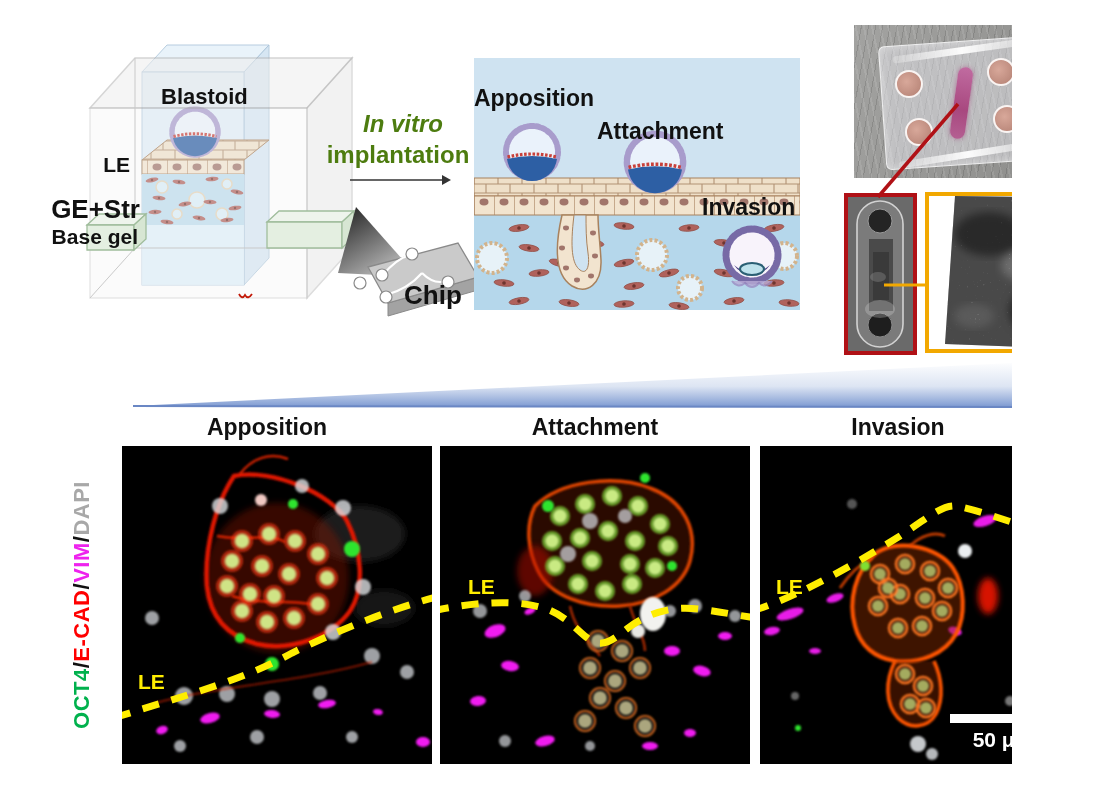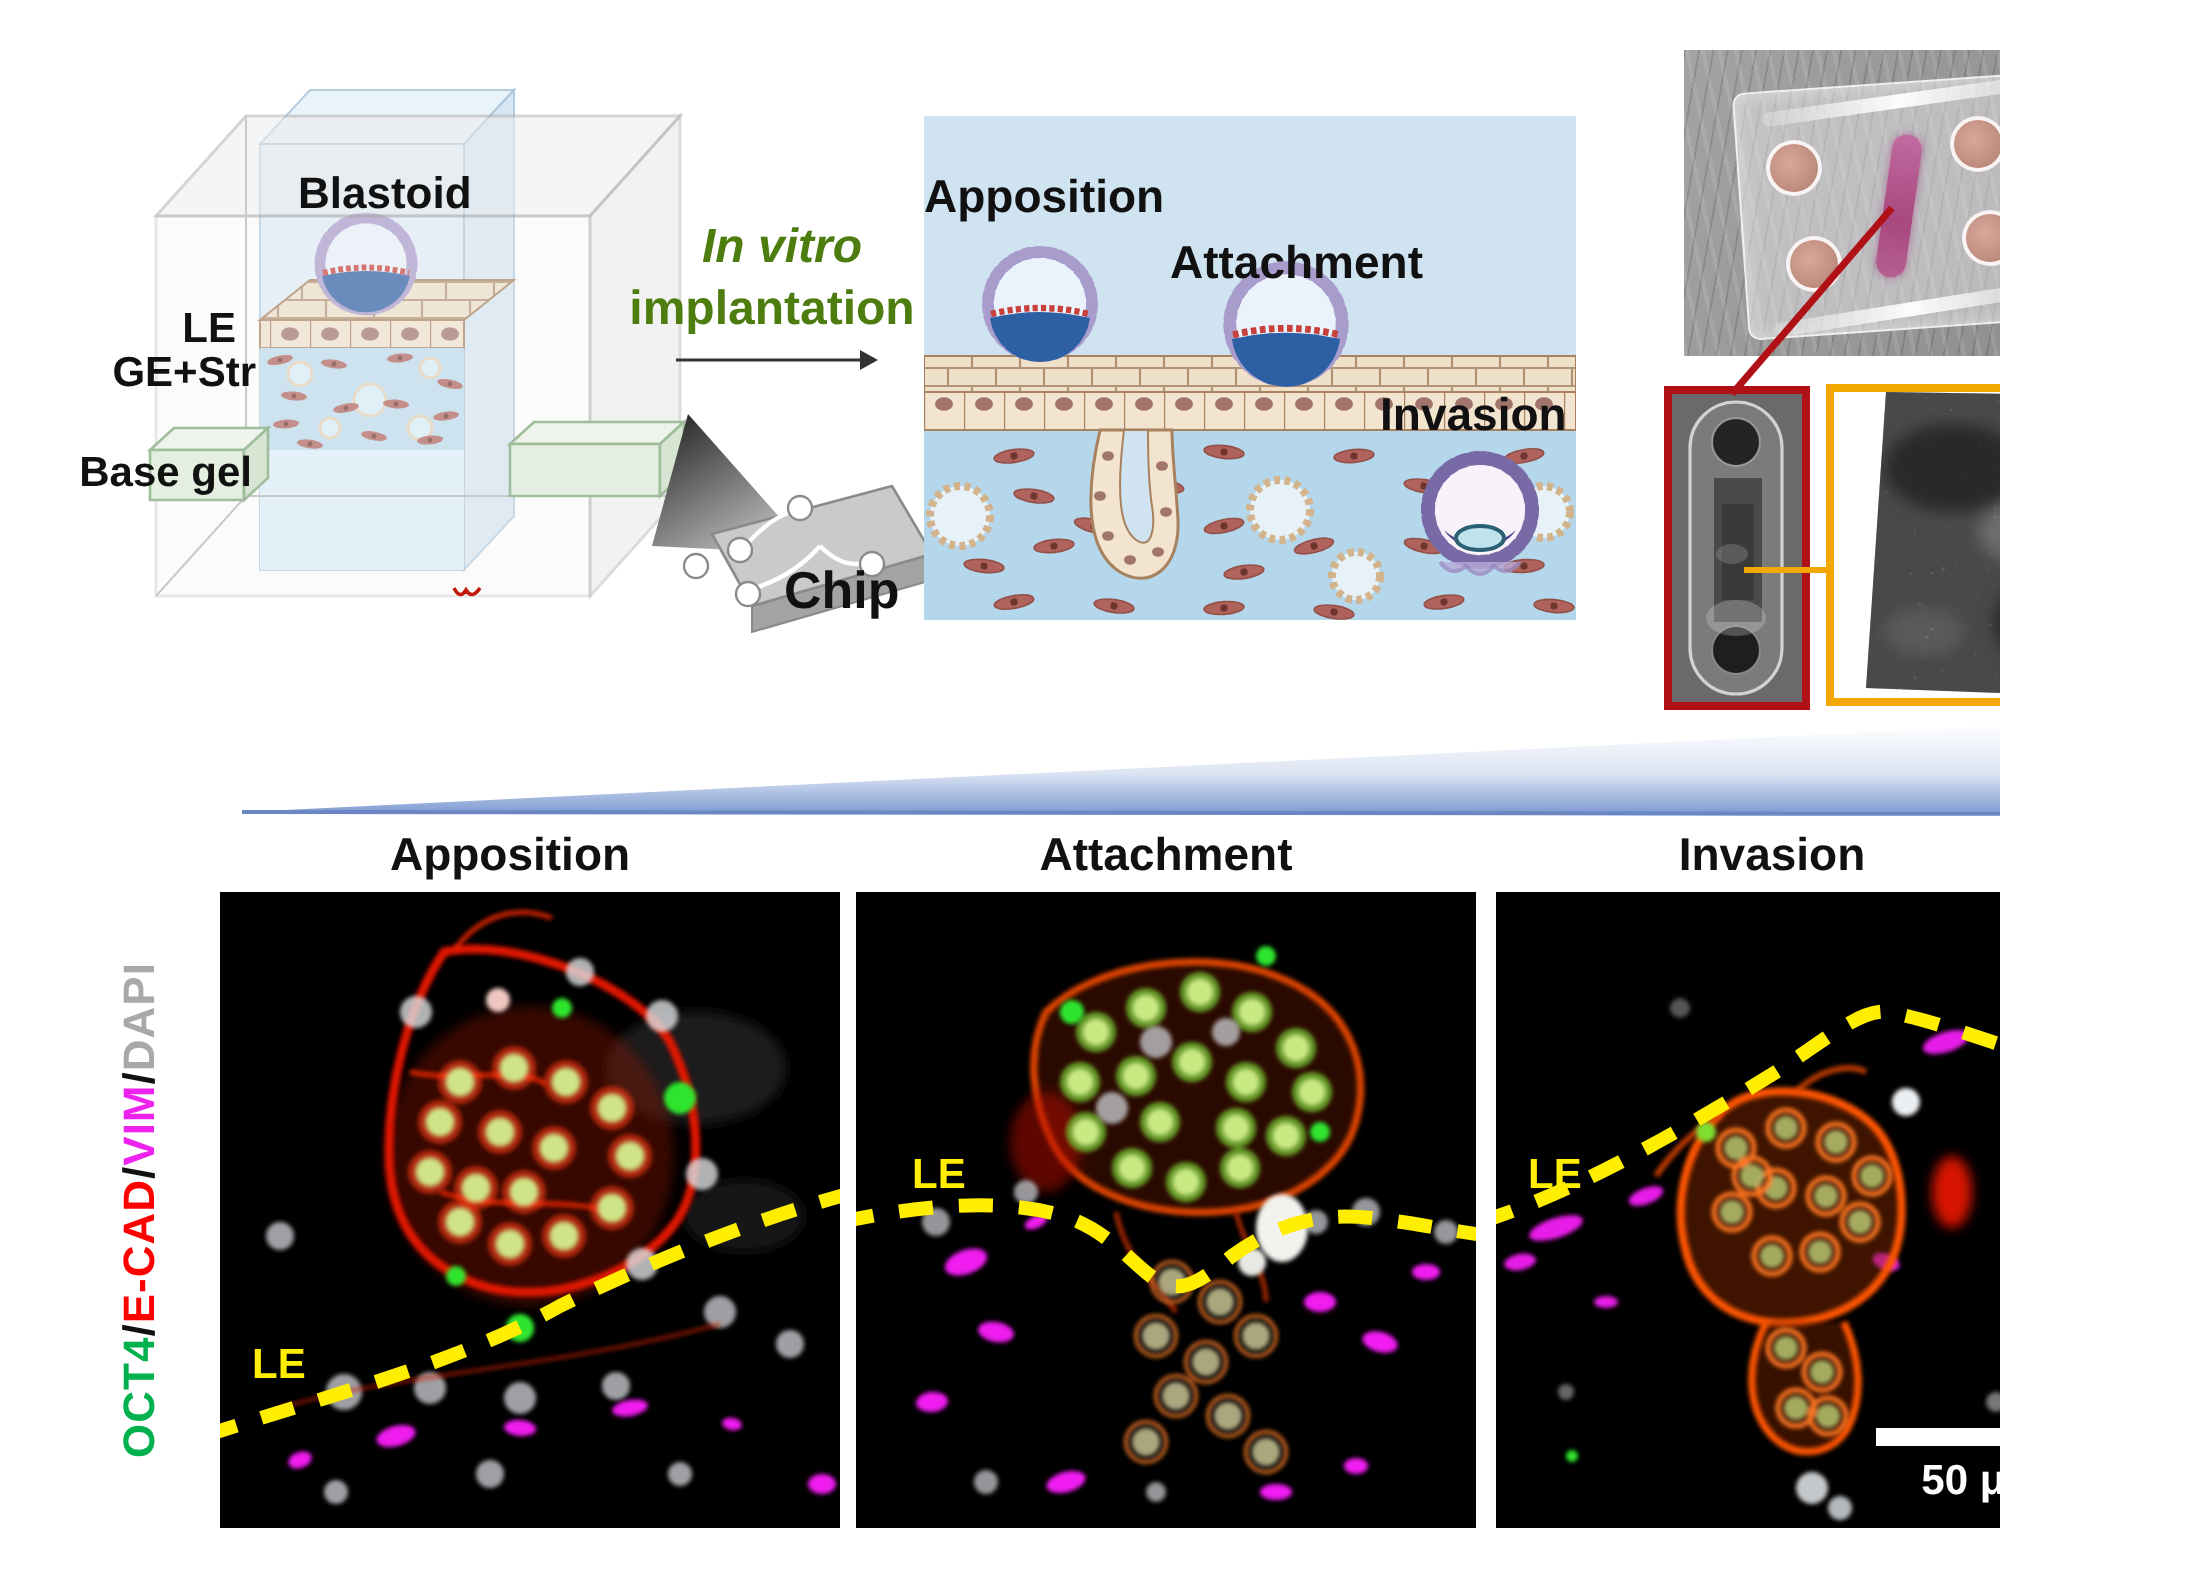--- a/index.html
+++ b/index.html
@@ -1,17 +1,17 @@
 <!DOCTYPE html>
 <html><head>
 <meta charset="utf-8">
 <style>
   html,body{margin:0;padding:0;background:#fff;}
   .fig{position:relative;width:1000px;height:788px;background:#fff;overflow:hidden;
-       font-family:"Liberation Sans",sans-serif;}
+       font-family:"Liberation Sans",sans-serif;margin-left:12px;}
   .abs{position:absolute;}
   .lbl{position:absolute;font-weight:bold;color:#111;white-space:nowrap;}
   .gray{color:#4d7c0f;}
   .ctr{text-align:center;}
   .rt{text-align:right;}
   svg text{font-family:"Liberation Sans",sans-serif;}
   .ptitle{font-size:23px;}
   .photo{left:842px;top:25px;width:198px;height:153px;overflow:hidden;
     background:
       repeating-linear-gradient(78deg, rgba(255,255,255,.10) 0 2px, rgba(0,0,0,0) 2px 8px),
@@ -103,21 +103,21 @@
       <polygon points="20,183 32,172 79,172 67,183" fill="#eef4ec"></polygon>
       <polygon points="20,183 67,183 67,208 20,208" fill="#e4efe1"></polygon>
       <polygon points="67,183 79,172 79,197 67,208" fill="#d7e6d3"></polygon>
       <polygon points="200,180 212,169 287,169 275,180" fill="#eef4ec"></polygon>
       <polygon points="200,180 275,180 275,206 200,206" fill="#e4efe1"></polygon>
       <polygon points="275,180 287,169 287,195 275,206" fill="#d7e6d3"></polygon>
     </g>
   </svg>
   <div class="lbl" style="left:149px;top:84px;font-size:22px;">Blastoid</div>
   <div class="lbl rt" style="left:60px;top:153px;width:58px;font-size:21px;">LE</div>
-  <div class="lbl rt" style="left:30px;top:175px;width:98px;font-size:21px;">GE+Str</div>
+  <div class="lbl rt" style="left:30px;top:194px;width:98px;font-size:26px;">GE+Str</div>
   <div class="lbl rt" style="left:28px;top:225px;width:98px;font-size:21px;">Base gel</div>
   <svg class="abs" style="left:226px;top:293px" width="16" height="8" viewBox="0 0 16 8">
     <path d="M1,1 Q4,7 7,2 Q10,7 14,1" stroke="#c21807" stroke-width="1.8" fill="none"></path>
   </svg>
 
   <div class="lbl gray" style="left:330px;top:110px;width:122px;text-align:center;font-size:24px;font-style:italic;">In vitro</div>
   <div class="lbl gray" style="left:310px;top:141px;width:152px;text-align:center;font-size:24px;">implantation</div>
   <svg class="abs" style="left:338px;top:173px" width="102" height="14" viewBox="0 0 102 14">
     <line x1="0" y1="7" x2="92" y2="7" stroke="#333" stroke-width="1.6"></line>
     <polygon points="92,2 101,7 92,12" fill="#333"></polygon>

